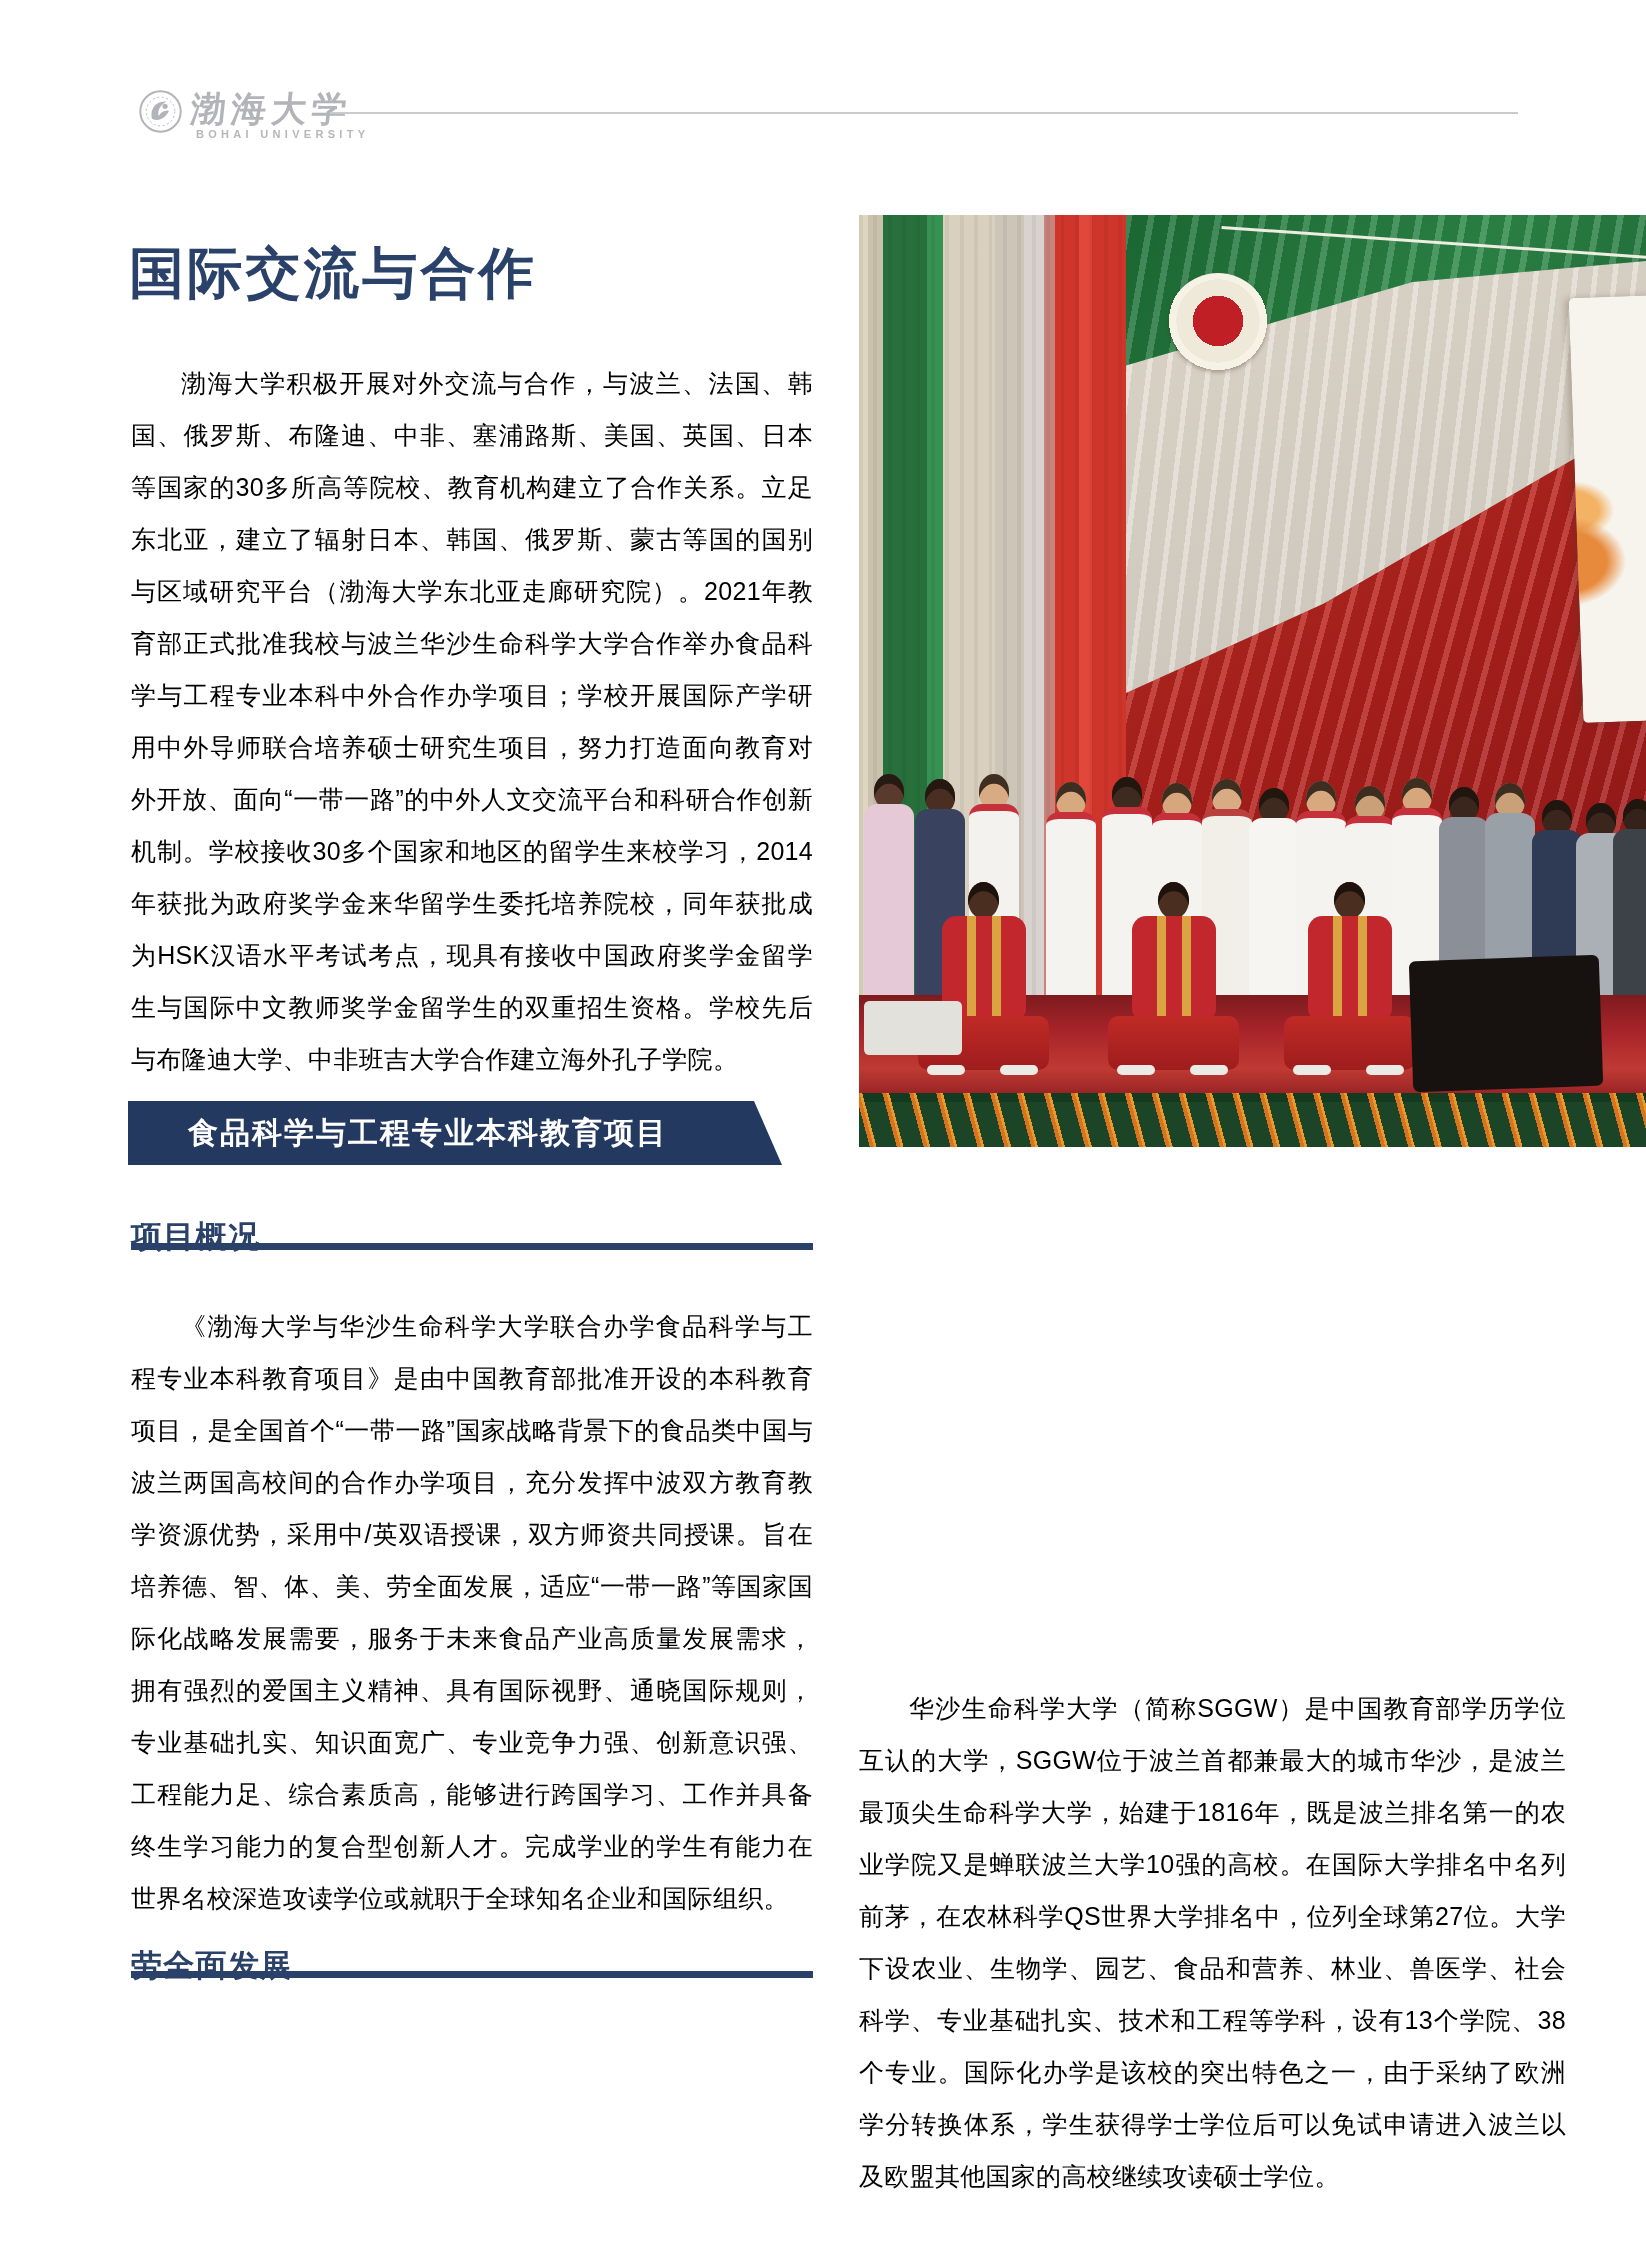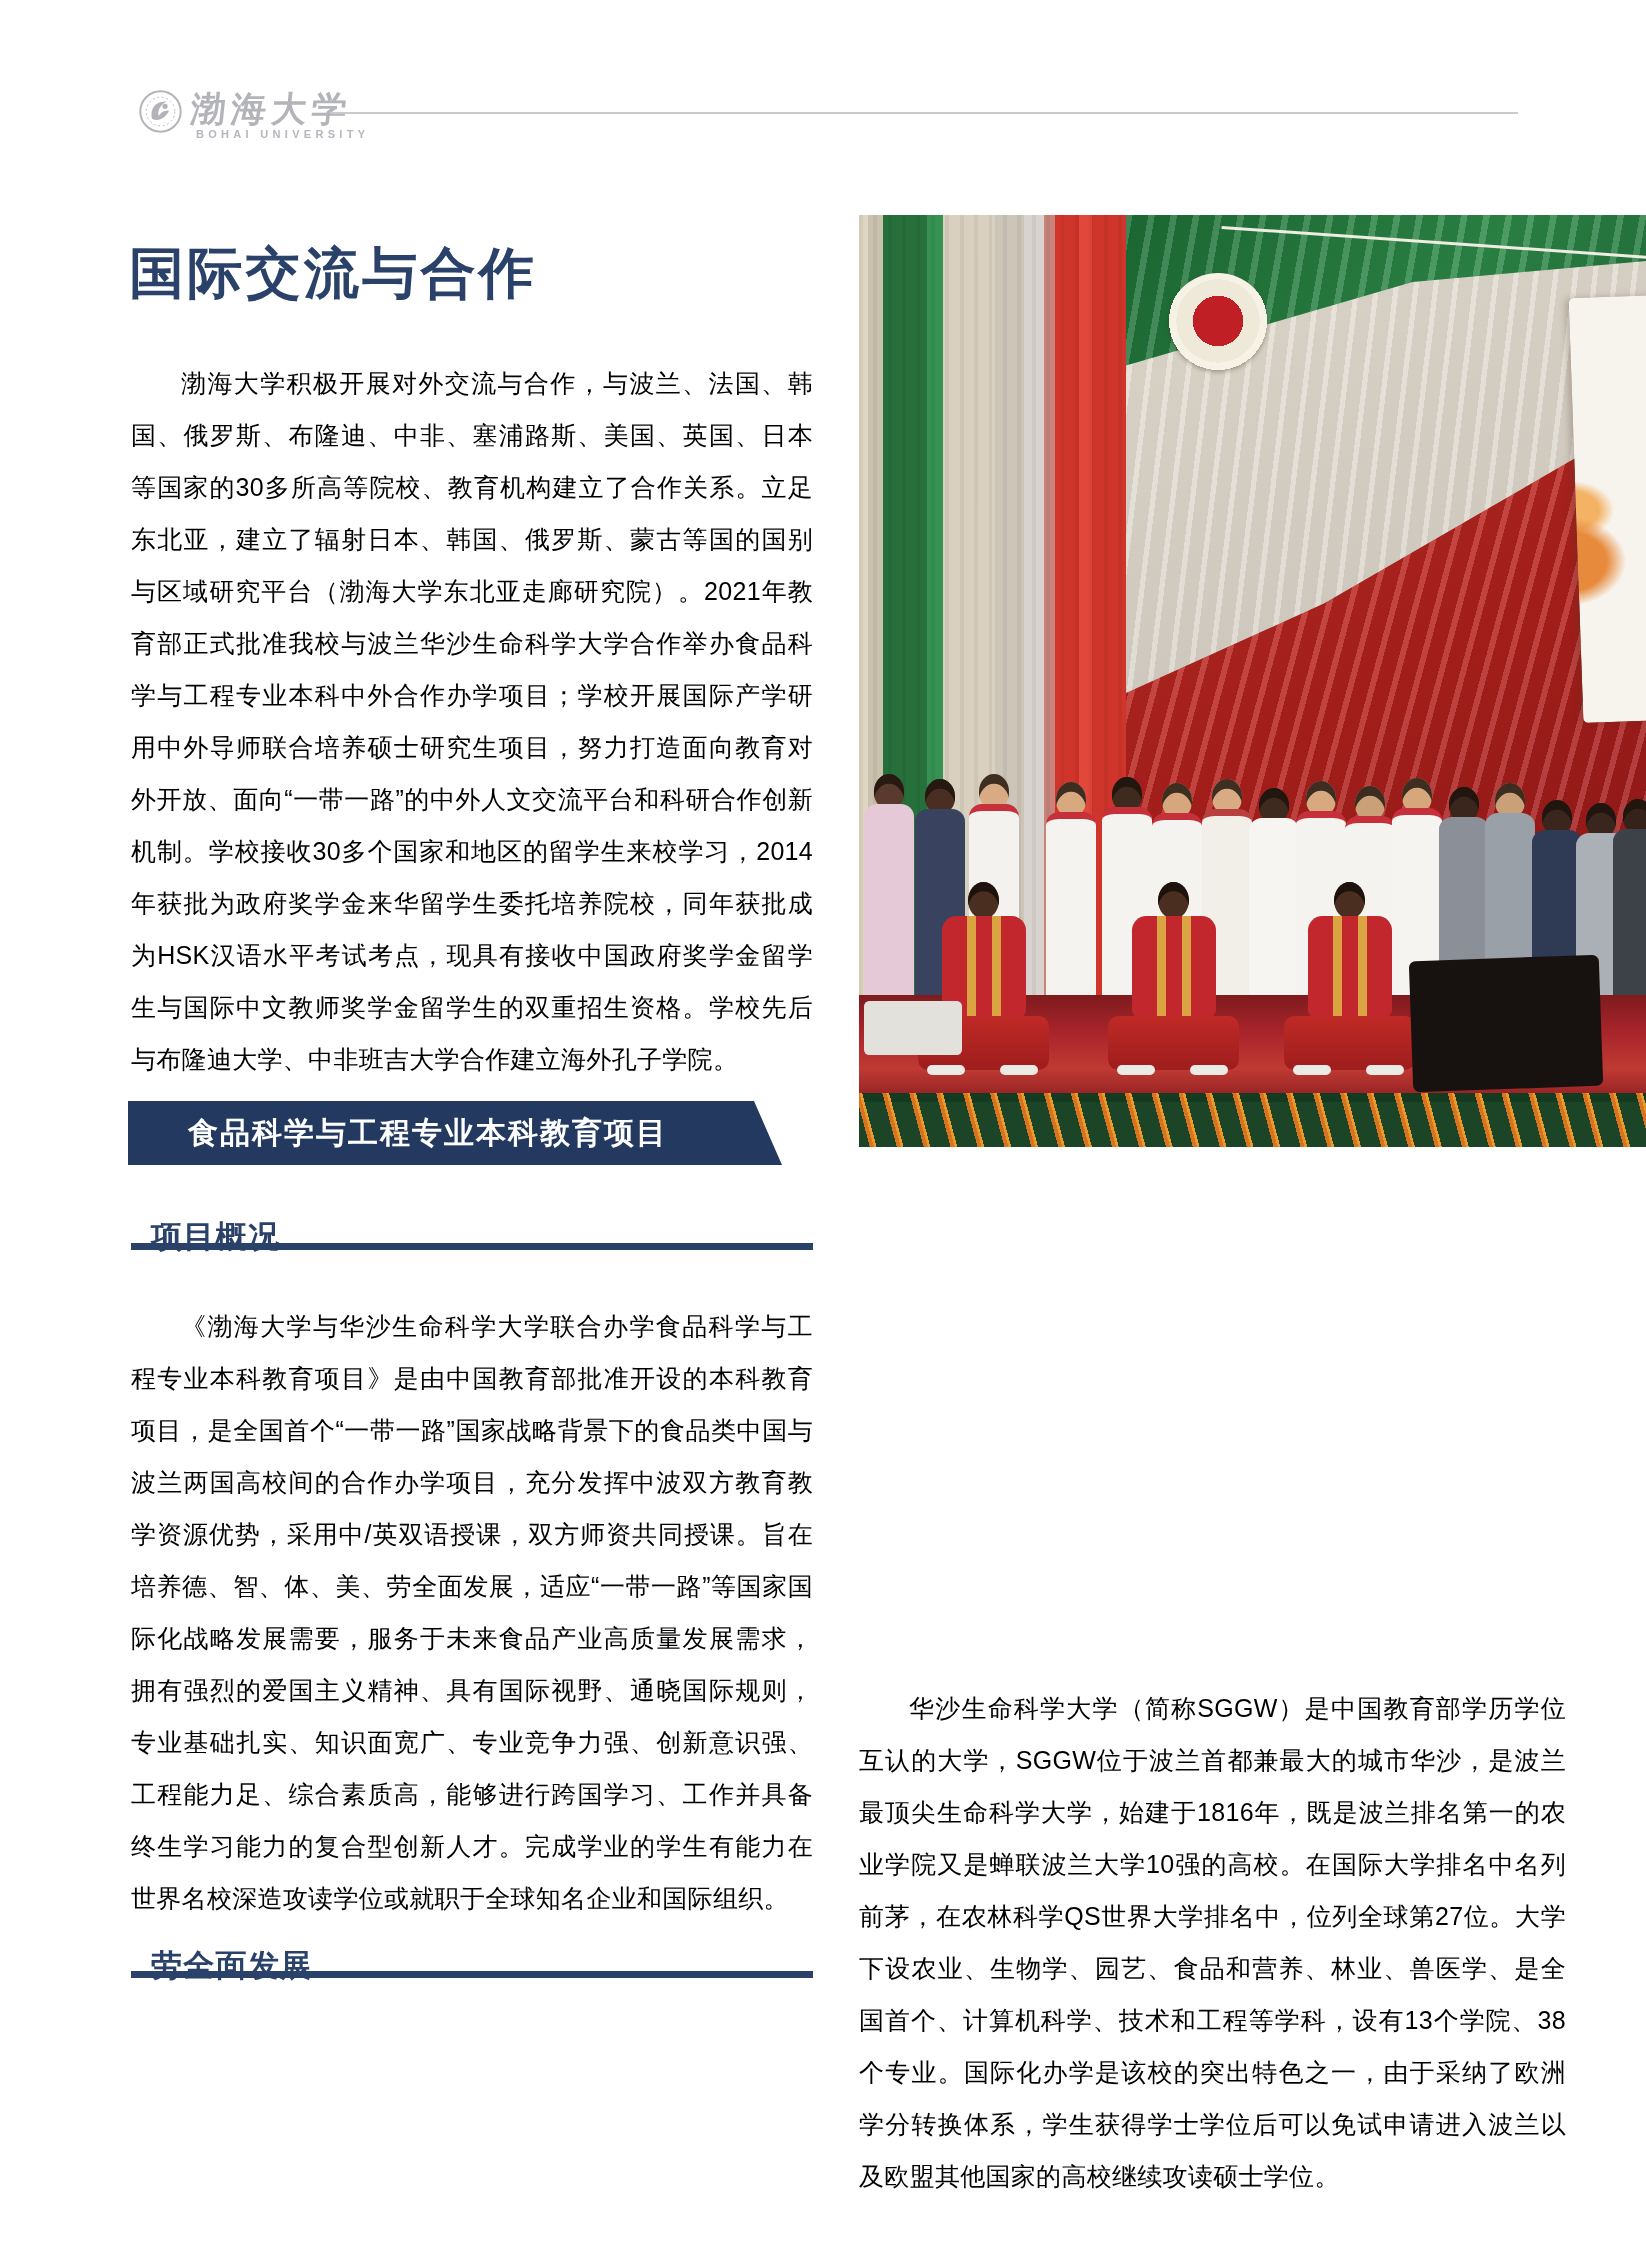--- a/index.html
+++ b/index.html
@@ -22,21 +22,21 @@
   .indent{text-indent:2em;}
   #intro{left:131px;top:332px;width:682px;}
   #overview-par{left:131px;top:1275px;width:682px;}
   #partners-par{left:131px;top:1993px;width:682px;}
 
   .banner{position:absolute;left:128px;top:1085px;width:654px;height:64px;background:#24395f;
           clip-path:polygon(0 0,626px 0,654px 100%,0 100%);
           display:flex;align-items:center;box-shadow:0 3.9px 3.3px -2px #b9b9bf;margin-top:16px;}
   .banner span{color:#ffffff;font-size:30px;font-weight:700;letter-spacing:2px;padding-left:60px;}
 
-  .sec-head{position:absolute;left:131px;font-size:31px;font-weight:700;color:#2a4169;letter-spacing:1.3px;margin-left:20px;}
+  .sec-head{position:absolute;left:131px;font-size:31px;font-weight:700;color:#2a4169;letter-spacing:1.3px;}
   #head-overview{top:1190px;}
   #head-partners{top:1919px;}
   .sec-rule{position:absolute;left:131px;width:682px;height:6.5px;background:#2a4169;}
   #rule-overview{top:1243px;}
   #rule-partners{top:1971px;}
 
   
   #right-par1{left:859px;top:1238px;width:707px;}
   #right-par2{left:859px;top:1657px;width:707px;}
 
@@ -218,16 +218,16 @@
         <div class="f-head"></div>
         <div class="f-body"></div>
         <div class="f-legs"></div>
       </div>
 
     <div class="skirt"></div>
     <div class="speaker"></div>
     <div class="projector"></div>
   </div>
 
-  <p id="right-par2" class="body-par indent">华沙生命科学大学（简称SGGW）是中国教育部学历学位互认的大学，SGGW位于波兰首都兼最大的城市华沙，是波兰最顶尖生命科学大学，始建于1816年，既是波兰排名第一的农业学院又是蝉联波兰大学10强的高校。在国际大学排名中名列前茅，在农林科学QS世界大学排名中，位列全球第27位。大学下设农业、生物学、园艺、食品和营养、林业、兽医学、是全国首个、计算机科学、技术和工程等学科，设有13个学院、38个专业。国际化办学是该校的突出特色之一，由于采纳了欧洲学分转换体系，学生获得学士学位后可以免试申请进入波兰以及欧盟其他国家的高校继续攻读硕士学位。</p>
+  <p id="right-par2" class="body-par indent">华沙生命科学大学（简称SGGW）是中国教育部学历学位互认的大学，SGGW位于波兰首都兼最大的城市华沙，是波兰最顶尖生命科学大学，始建于1816年，既是波兰排名第一的农业学院又是蝉联波兰大学10强的高校。在国际大学排名中名列前茅，在农林科学QS世界大学排名中，位列全球第27位。大学下设农业、生物学、园艺、食品和营养、林业、兽医学、社会科学、专业基础扎实、技术和工程等学科，设有13个学院、38个专业。国际化办学是该校的突出特色之一，由于采纳了欧洲学分转换体系，学生获得学士学位后可以免试申请进入波兰以及欧盟其他国家的高校继续攻读硕士学位。</p>
 
 </div>
 
 
 </body></html>

